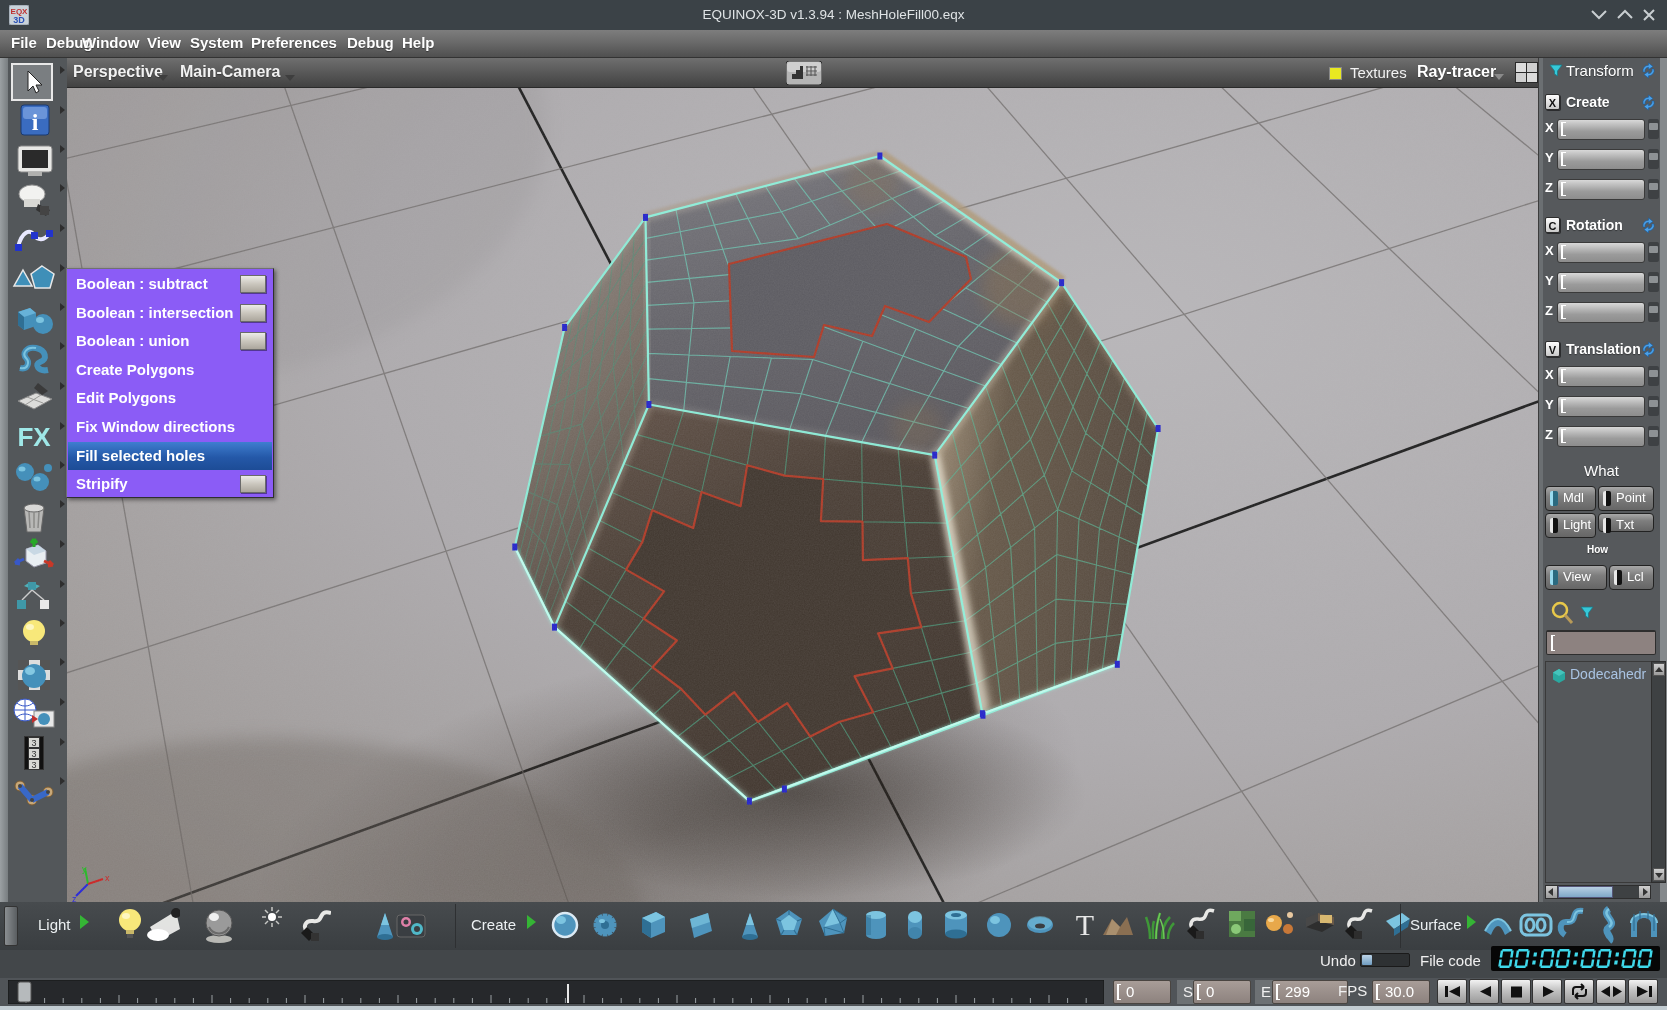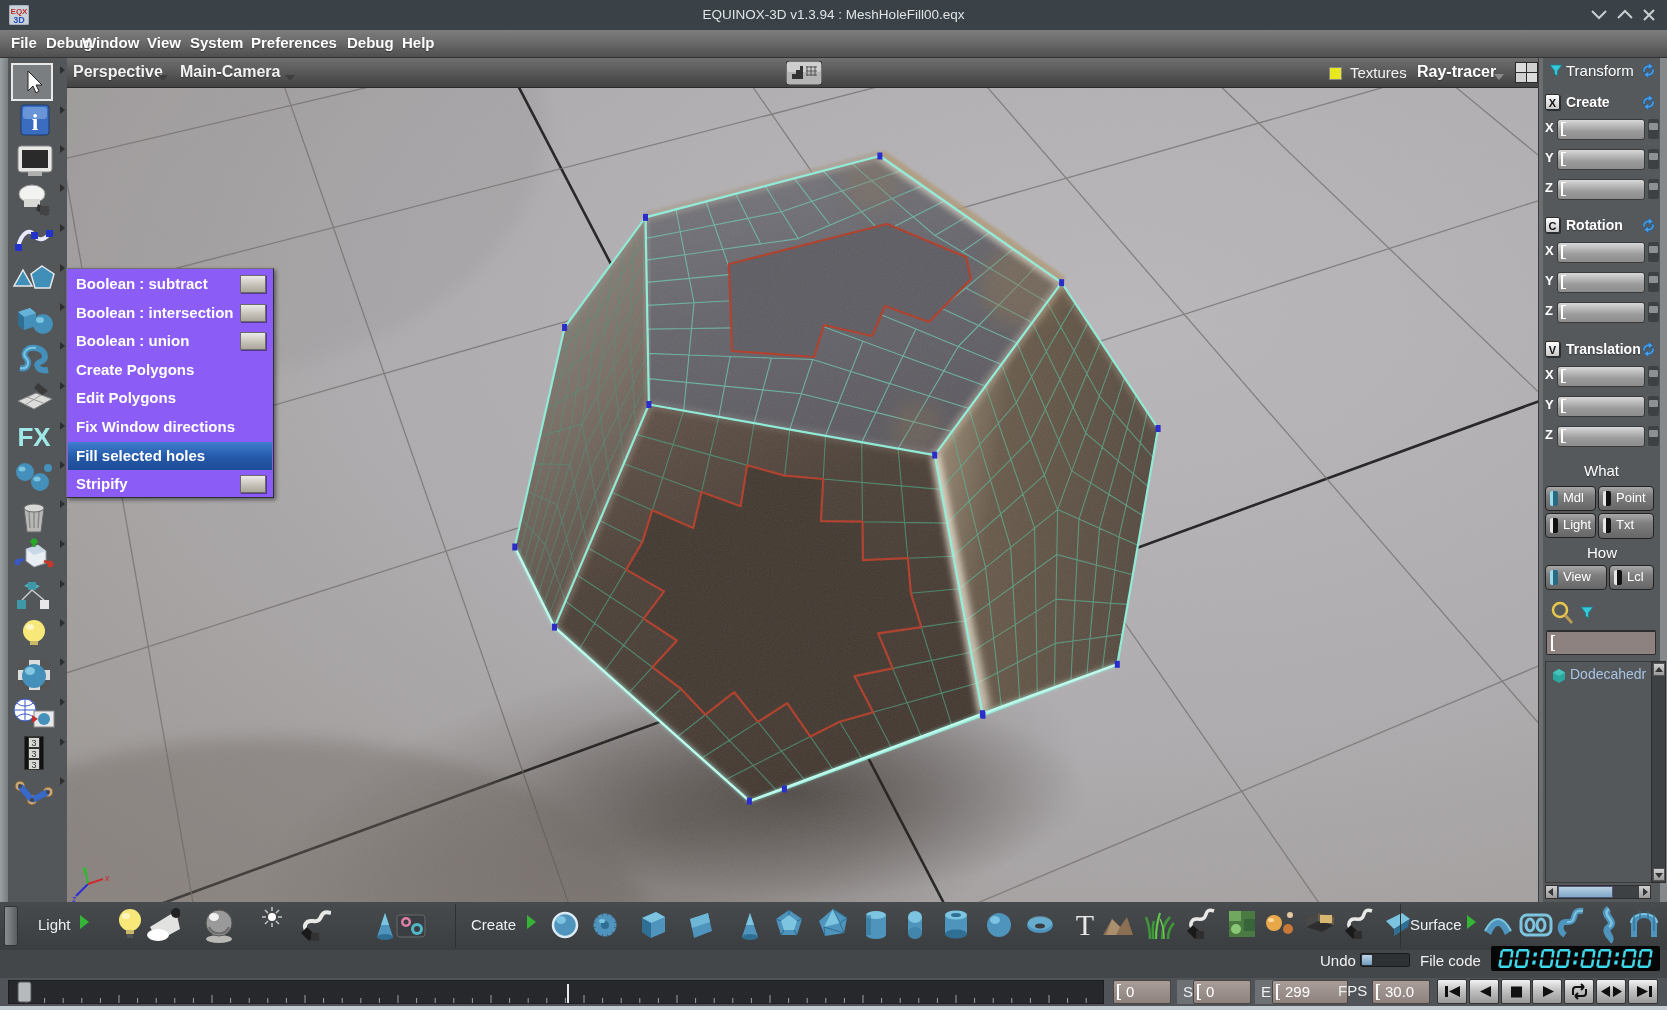--- a/index.html
+++ b/index.html
@@ -479,25 +479,25 @@
     <span>Mdl</span>
   </div>
 <div class="wbtn" style="left:1598px;top:486px;width:56px;height:25px">
     <div class="ind"></div>
     <span>Point</span>
   </div>
 <div class="wbtn" style="left:1545px;top:513px;width:51px;height:25px">
     <div class="ind"></div>
     <span>Light</span>
   </div>
-<div class="wbtn" style="left:1598px;top:513px;width:56px;height:26px">
+<div class="wbtn" style="left:1598px;top:513px;width:56px;height:19px">
     <div class="ind"></div>
     <span>Txt</span>
   </div>
-<div class="rptxt" style="left:1587px;top:544px;font-weight:normal;font-size:15px">How</div>
+<div class="rptxt" style="left:1587px;top:544px;font-weight:bold;font-size:10px">How</div>
 <div class="wbtn" style="left:1545px;top:565px;width:62px;height:25px">
     <div class="ind indon"></div>
     <span>View</span>
   </div>
 <div class="wbtn" style="left:1609px;top:565px;width:45px;height:25px">
     <div class="ind"></div>
     <span>Lcl</span>
   </div>
 <svg class="abs" style="left:1549px;top:600px" width="26" height="26">
     <circle cx="11" cy="10" r="7" fill="none" stroke="#e8c84a" stroke-width="2.5"></circle>

